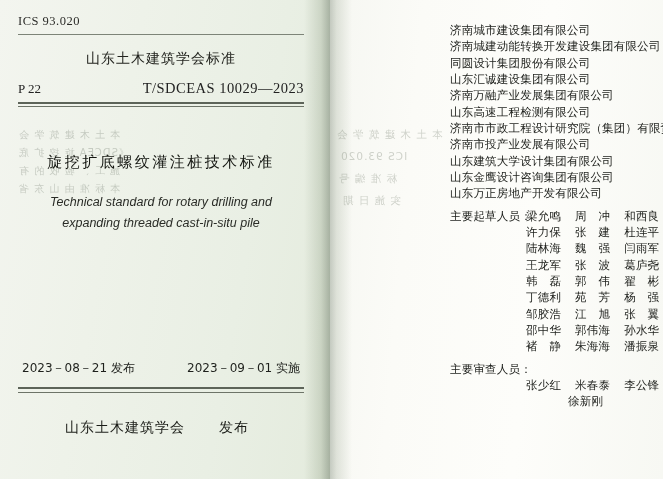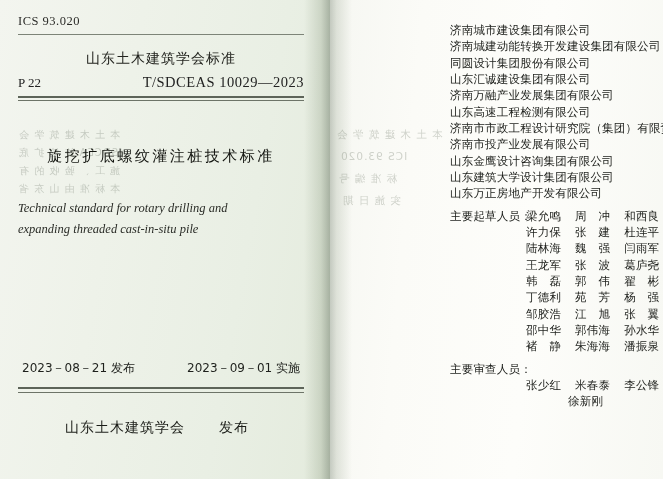--- a/index.html
+++ b/index.html
@@ -60,21 +60,21 @@
     font-size: 14px;
     color: #23241f;
     margin-top: 15px;
     font-family: "DejaVu Sans", sans-serif;
     letter-spacing: 1px;
   }
   .code-row {
     display: flex;
     justify-content: space-between;
     align-items: baseline;
-    margin-top: 6px;
+    margin-top: 12px;
     font-size: 13px;
     color: #222;
   }
   .code-row .std-no {
     font-size: 14.5px;
     letter-spacing: 0.5px;
   }
   .rule-double {
     margin-top: 5px;
   }
@@ -84,27 +84,27 @@
   .title-zh {
     text-align: center;
     font-size: 15px;
     color: #141611;
     margin-top: 46px;
     letter-spacing: 2.5px;
     font-family: "DejaVu Sans", sans-serif;
     font-weight: 500;
   }
   .title-en {
-    text-align: left;
+    text-align: center;
     font-size: 12.5px;
     color: #2a2c27;
-    margin-top: 32px;
+    margin-top: 20px;
     line-height: 1.7;
     font-style: italic;
-    font-family: Liberation Serif, serif;
+    font-family: Liberation Sans, sans-serif;
   }
 
   .date-row {
     position: absolute;
     left: 4px;
     right: 4px;
     bottom: 86px;
     display: flex;
     justify-content: space-between;
     font-size: 12px;
@@ -275,22 +275,22 @@
     <div class="right-inner">
 
       <div class="org-line">济南城市建设集团有限公司</div>
       <div class="org-line">济南城建动能转换开发建设集团有限公司</div>
       <div class="org-line">同圆设计集团股份有限公司</div>
       <div class="org-line">山东汇诚建设集团有限公司</div>
       <div class="org-line">济南万融产业发展集团有限公司</div>
       <div class="org-line">山东高速工程检测有限公司</div>
       <div class="org-line">济南市市政工程设计研究院（集团）有限责任公司</div>
       <div class="org-line">济南市投产业发展有限公司</div>
+      <div class="org-line">山东建筑大学设计集团有限公司</div>
       <div class="org-line">山东金鹰设计咨询集团有限公司</div>
-      <div class="org-line">山东建筑大学设计集团有限公司</div>
       <div class="org-line">山东万正房地产开发有限公司</div>
 
       <div class="section-block">
         <div class="people-row">
           <div class="people-label">主要起草人员：</div>
           <div class="people-names">
             <span>梁允鸣</span>
             <span>周　冲</span>
             <span>和西良</span>
 

